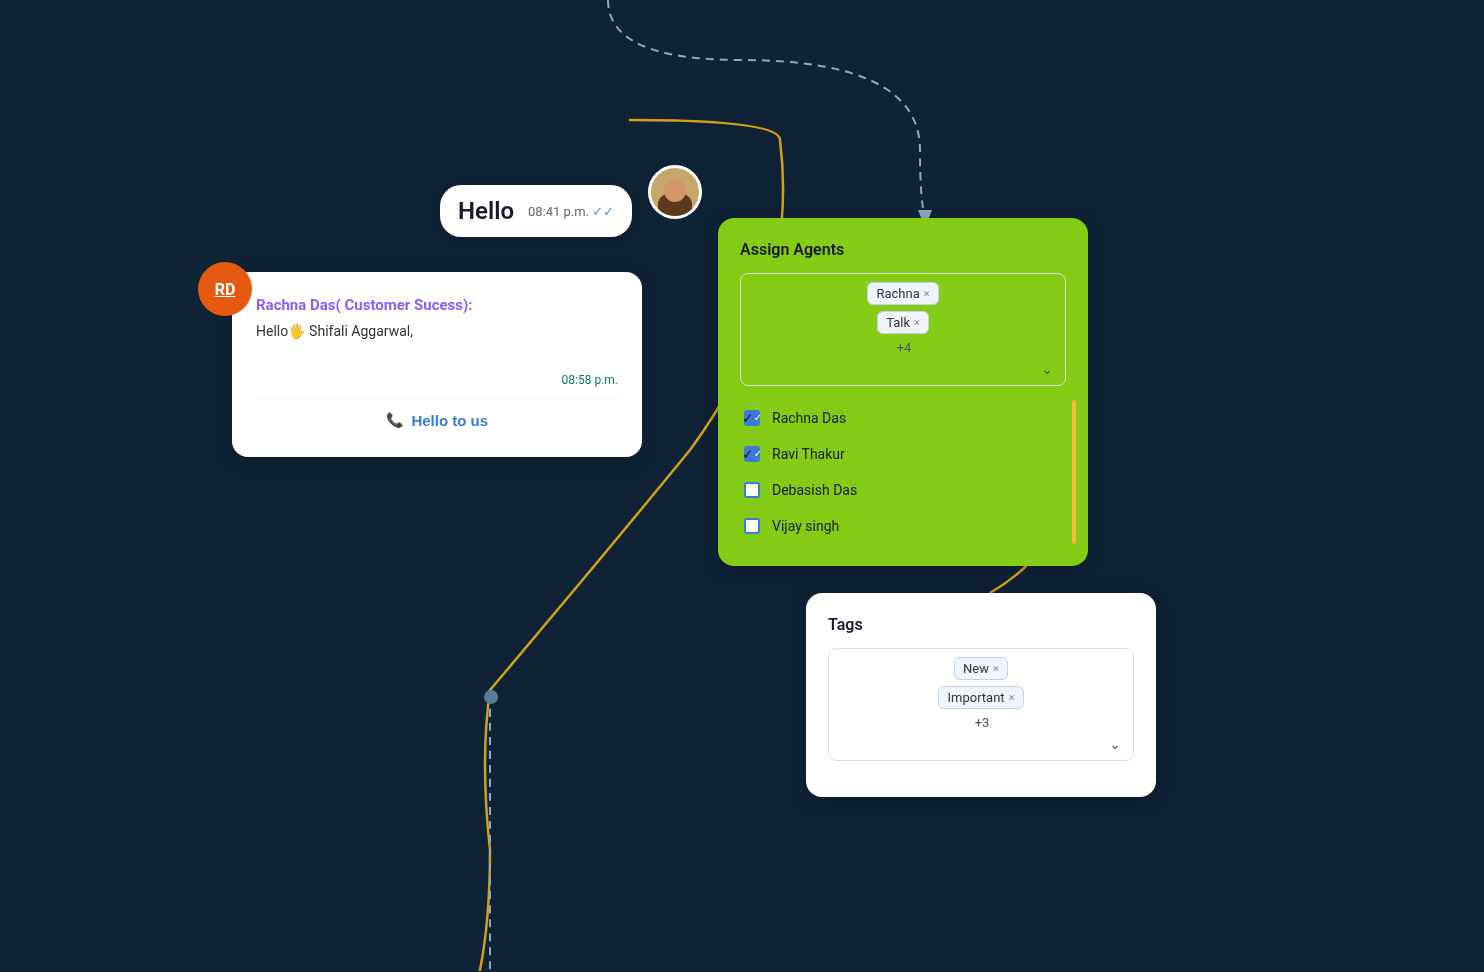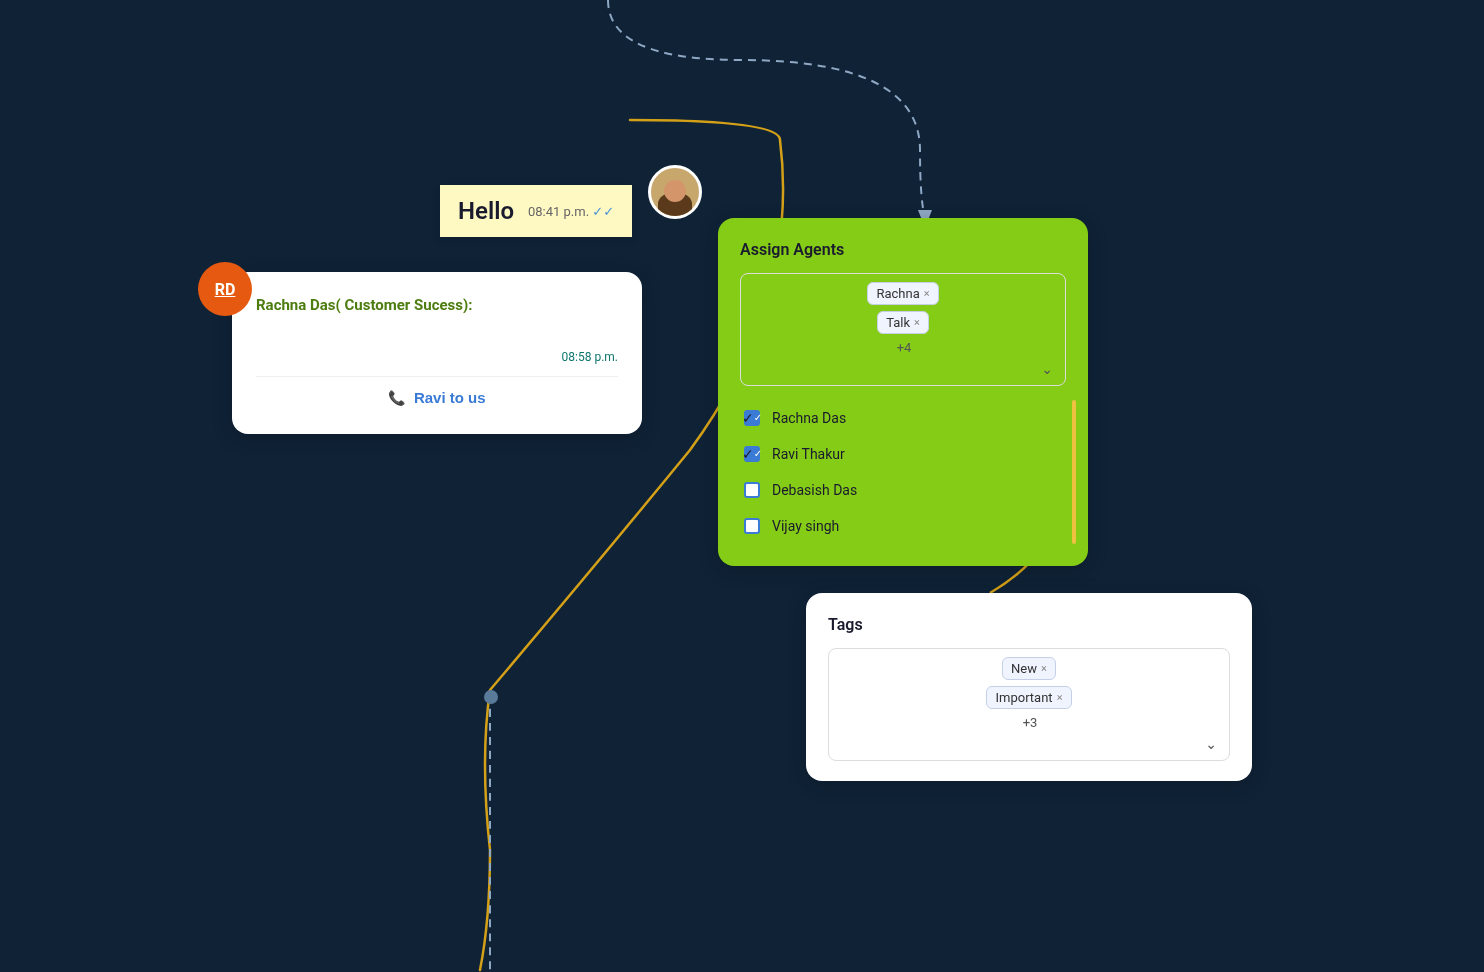--- a/index.html
+++ b/index.html
@@ -18,22 +18,22 @@
       top: 0; left: 0;
       width: 100%; height: 100%;
       pointer-events: none;
     }
 
     
     .hello-bubble {
       position: absolute;
       top: 185px;
       left: 440px;
-      background: #fef9c3;
-      border-radius: 0;
+      background: #ffffff;
+      border-radius: 21px;
       padding: 12px 18px;
       display: flex;
       align-items: center;
       gap: 14px;
       box-shadow: 0 2px 8px rgba(0,0,0,0.15);
       z-index: 10;
     }
     .hello-bubble .hello-text {
       font-size: 24px;
       font-weight: 600;
@@ -106,21 +106,21 @@
       justify-content: center;
       color: #ffffff;
       font-weight: 700;
       font-size: 16px;
       z-index: 11;
       text-decoration: underline;
     }
     .message-header {
       font-weight: 700;
       font-size: 15px;
-      color: #4d7c0f;
+      color: #8b5cf6;
       margin-bottom: 6px;
     }
     .message-body {
       font-size: 14px;
       color: #333;
       line-height: 1.6;
     }
     .message-time {
       text-align: right;
       font-size: 12px;
@@ -249,24 +249,24 @@
     }
     .checkbox.unchecked {
       background: #fff;
     }
 
     
     .tags-card {
       position: absolute;
       top: 593px;
       left: 806px;
-      width: 446px;
+      width: 350px;
       background: #fff;
       border-radius: 16px;
-      padding: 22px 22px 6px 22px;
+      padding: 22px 22px 22px 22px;
       box-shadow: 0 4px 20px rgba(0,0,0,0.2);
       z-index: 10;
     }
 
     
     .connector-dot {
       position: absolute;
       width: 14px;
       height: 14px;
       border-radius: 50%;
@@ -303,28 +303,29 @@
 </div>
 
 <div class="message-card">
   <div class="message-sender-avatar">RD</div>
 
   <div class="message-header">
     <span>Rachna Das</span><span>( </span><span>Customer Sucess</span><span>):</span>
   </div>
 
   <div class="message-body">
+    <p>Hello🖐 Shifali Aggarwal,</p>
     <br>
   </div>
 
   <div class="message-time">08:58 p.m.</div>
 
   <button class="talk-to-us-btn">
     <span class="phone-icon">📞</span>
-    <span>Ravi to us</span>
+    <span>Hello to us</span>
   </button>
 </div>
 
 <div class="connector-dot" style="top: 690px; left: 484px;"></div>
 
 <div class="assign-agents-card">
   <div class="card-title">Assign Agents</div>
 
   <div class="multi-select-box">
     <div class="tag-chip">

